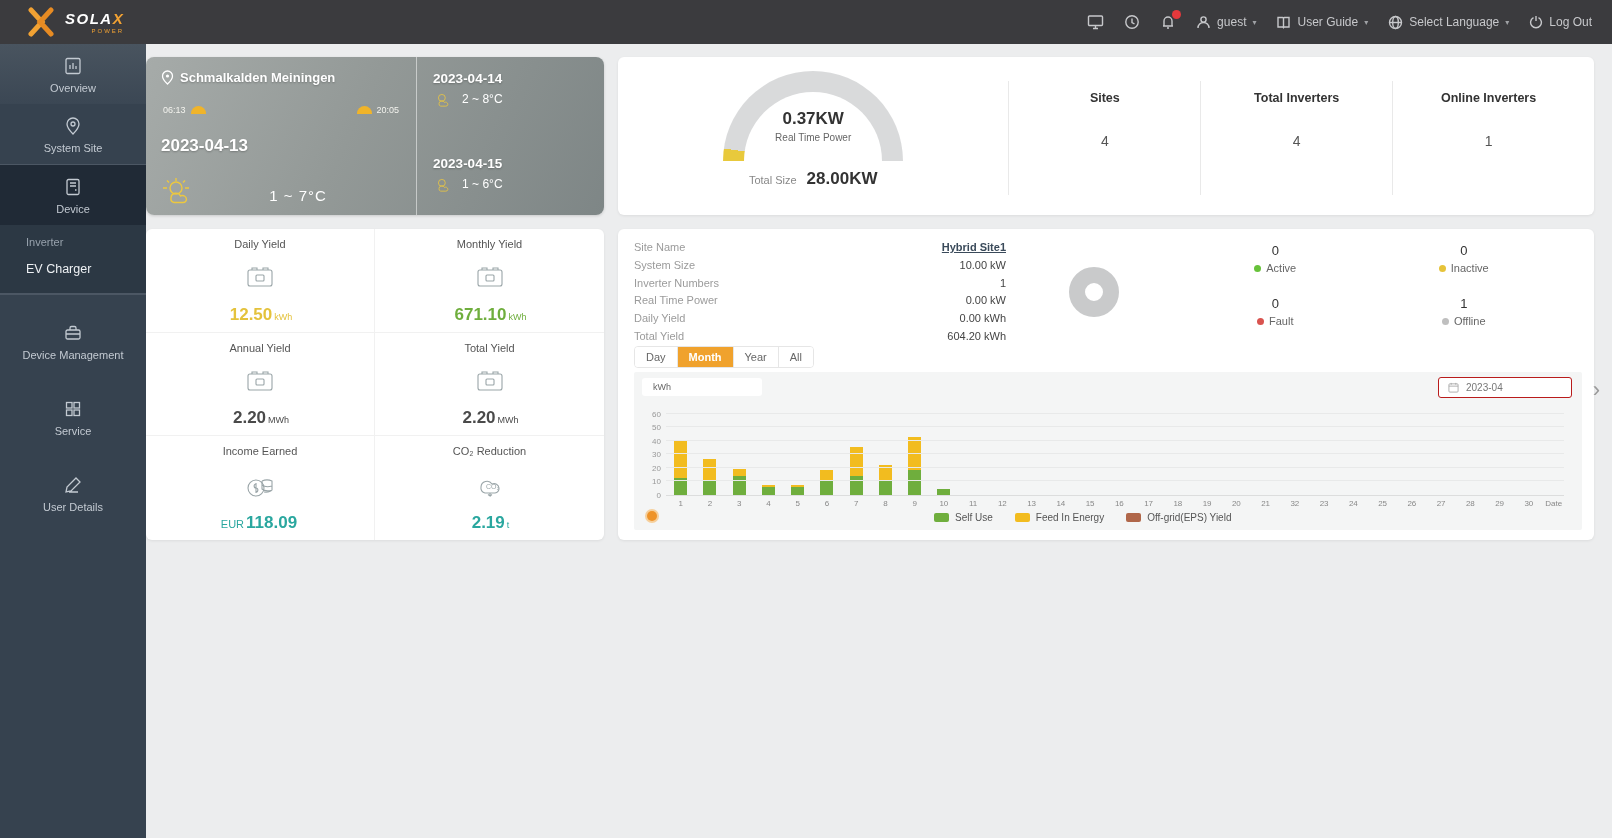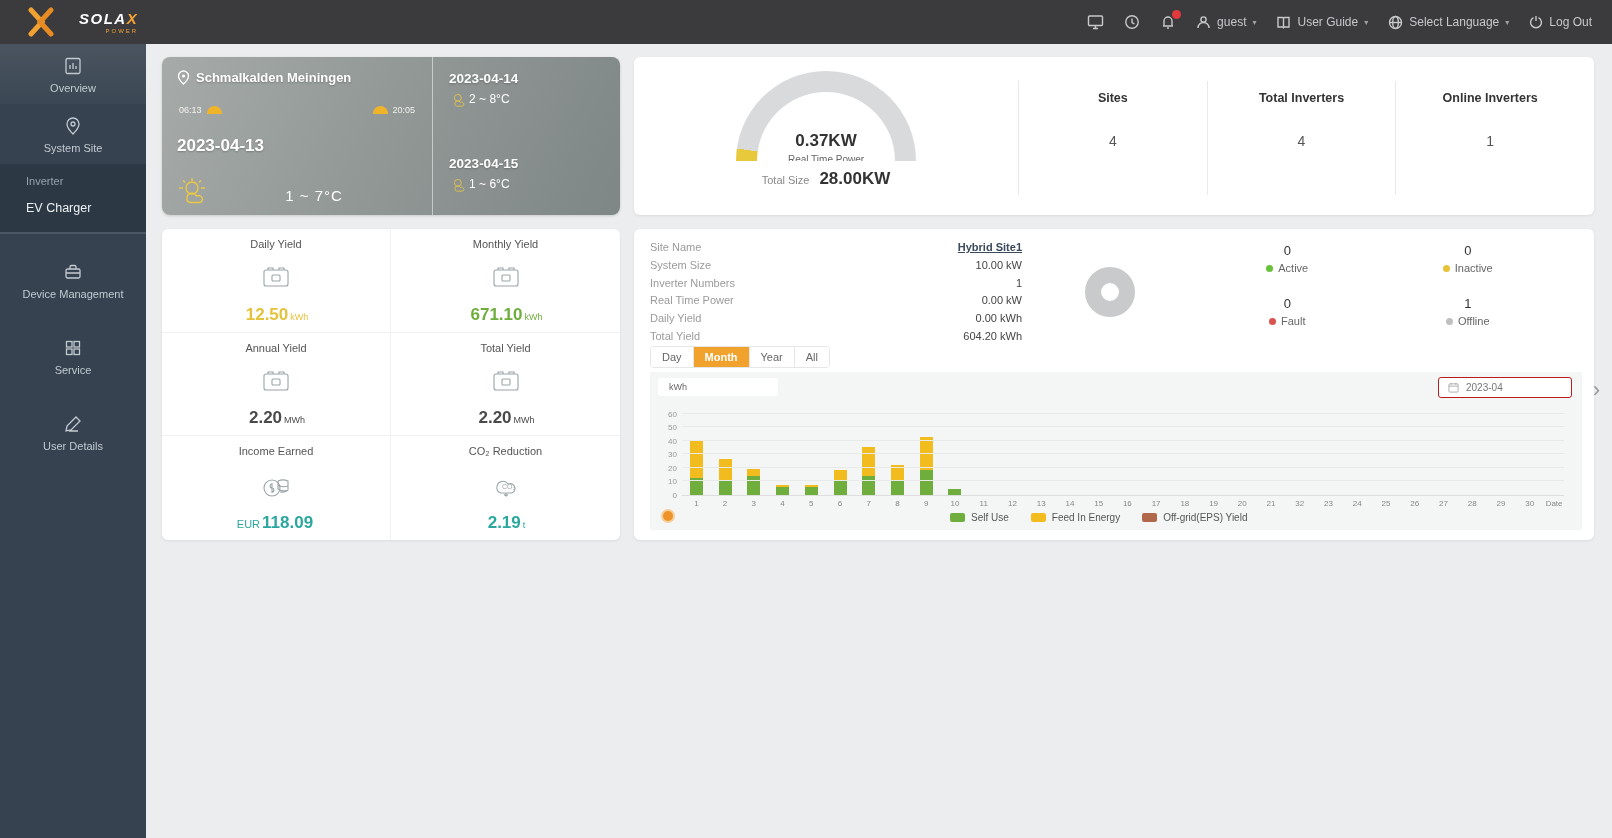--- a/index.html
+++ b/index.html
@@ -2,21 +2,21 @@
 <html><head>
 <meta charset="utf-8">
 <style>
   * { margin:0; padding:0; box-sizing:border-box; }
   html,body { width:1612px; height:838px; overflow:hidden; background:#ecedee;
     font-family:"Liberation Sans", sans-serif; }
 
   
   .topbar { position:fixed; top:0; left:0; width:1612px; height:44px; background:#3b3b3e;
     display:flex; align-items:center; justify-content:space-between; padding:0 20px 0 26px; z-index:30; }
-  .brand { display:flex; align-items:center; gap:23px; }
+  .brand { display:flex; align-items:center; gap:9px; }
   .brand-mark { width:30px; height:30px; }
   .brand-words { display:flex; flex-direction:column; line-height:1; }
   .brand-top { color:#fff; font-weight:bold; font-style:italic; font-size:15px; letter-spacing:1.5px; }
   .brand-top .bx { color:#f2a233; }
   .brand-sub { color:#f2a233; font-size:6px; letter-spacing:2px; margin-top:2px; align-self:flex-end; }
   .tb-right { display:flex; align-items:center; gap:20px; color:#c7c8cb; font-size:12px; }
   .tb-iconbtn { position:relative; display:flex; align-items:center; cursor:pointer; }
   .tb-item { display:flex; align-items:center; gap:6px; cursor:pointer; white-space:nowrap; }
   .caret { font-size:8px; color:#9fa1a5; }
   .badge { position:absolute; top:-4px; right:-5px; width:9px; height:9px; border-radius:50%; background:#e4393c; }
@@ -28,51 +28,51 @@
   .side-item { padding:12px 4px 10px; text-align:center; cursor:pointer; }
   .side-item svg { display:block; margin:0 auto 6px; stroke:#c3cad2; fill:none; stroke-width:1.3; }
   .side-item.lighter { background:linear-gradient(#49545f,#3b4754); }
   .side-item.active { background:#202a36; border-top:1px solid #4c5764; }
   .submenu { background:#2c3844; border-bottom:2px solid #4c5764; padding:4px 0 10px; }
   .submenu-item { text-align:left; padding:7px 0 7px 26px; font-size:11px; color:#98a2ad; cursor:pointer; }
   .submenu-item.bright { color:#eef1f4; font-size:12.5px; }
   .side-item.spaced { margin-top:16px; }
 
   
-  .main { position:absolute; top:44px; left:146px; width:1466px; bottom:0; padding:13px 18px 0 16px; }
+  .main { position:absolute; top:44px; left:146px; width:1466px; bottom:0; padding:13px 18px 0 0; }
   .cols { display:flex; gap:14px; }
   .col-left { width:458px; flex:none; display:flex; flex-direction:column; gap:14px; }
   .col-right { flex:1; display:flex; flex-direction:column; gap:14px; min-width:0; }
   .card { background:#fff; border-radius:6px; box-shadow:0 1px 3px rgba(0,0,0,.07); }
 
   
   .weather { height:158px; border-radius:8px; overflow:hidden; color:#fff; display:flex;
     background:linear-gradient(115deg,#a6aba9 0%,#939997 45%,#7e8686 100%); box-shadow:0 1px 3px rgba(0,0,0,.15); }
   .wx-left { flex:1.55; padding:13px 15px 11px; display:flex; flex-direction:column; justify-content:space-between; }
   .wx-loc { display:flex; align-items:center; gap:6px; font-size:13px; font-weight:bold; text-shadow:0 1px 2px rgba(0,0,0,.25); }
   .sun-row { display:flex; justify-content:space-between; align-items:center; font-size:9px; color:#f3f3ee; padding:0 2px; }
   .sun-edge { display:flex; align-items:center; gap:5px; }
   .half-sun { width:15px; height:8px; background:#f0b42a; border-radius:15px 15px 0 0; }
   .wx-date { font-size:17px; font-weight:bold; text-shadow:0 1px 2px rgba(0,0,0,.25); }
   .wx-bottom { display:flex; align-items:flex-end; }
   .wx-temp { flex:1; text-align:center; font-size:15px; letter-spacing:1px; }
   .wx-right { flex:1; border-left:1px solid rgba(255,255,255,.5); padding:14px 16px;
     display:flex; flex-direction:column; justify-content:space-between; }
   .fc-date { font-size:13.5px; font-weight:bold; text-shadow:0 1px 2px rgba(0,0,0,.25); }
-  .fc-temp { display:flex; align-items:center; gap:0; font-size:12px; margin:5px 0 9px; }
+  .fc-temp { display:flex; align-items:center; gap:9px; font-size:12px; margin:5px 0 9px; }
   .wx-ic { stroke:#edc83f; fill:none; stroke-width:1.4; }
 
   
   .power { height:158px; display:flex; }
   .gauge-block { width:40%; display:flex; flex-direction:column; align-items:center; padding-top:14px; }
   .gauge { position:relative; width:180px; height:90px; overflow:hidden; }
   .gauge-arc { position:absolute; left:0; top:0; width:180px; height:180px; border-radius:50%;
     background:conic-gradient(from 270deg, #e8c93c 0deg 8deg, #d9dadb 8deg 180deg, #fff 180deg 360deg); }
   .gauge-hole { position:absolute; left:21px; top:21px; width:138px; height:138px; border-radius:50%; background:#fff; }
-  .gauge-text { position:absolute; left:0; right:0; top:38px; text-align:center;margin-top:22px; }
+  .gauge-text { position:absolute; left:0; right:0; top:38px; text-align:center; }
   .gauge-val { font-size:17px; color:#333; font-weight:bold; }
   .gauge-lab { font-size:10px; color:#666; margin-top:3px; }
   .total-size { margin-top:8px; display:flex; align-items:baseline; gap:10px; }
   .ts-label { font-size:11px; color:#888; }
   .ts-value { font-size:17px; color:#333; font-weight:bold; }
   .stats { flex:1; display:flex; padding:24px 10px 20px 0; }
   .stat-col { flex:1; border-left:1px solid #e9e9e9; text-align:center; padding-top:10px; }
   .stat-label { font-size:12.5px; font-weight:bold; color:#333; }
   .stat-value { font-size:14px; color:#555; margin-top:28px; }
 
@@ -205,20 +205,27 @@
       </svg>
     <div>Overview</div>
   </div>
   <div class="side-item">
     <svg width="20" height="20" viewBox="0 0 20 20">
         <path d="M10 2 a6 6 0 0 1 6 6 c0 4-6 10-6 10 s-6-6-6-10 a6 6 0 0 1 6-6 z"></path>
         <circle cx="10" cy="8" r="2"></circle>
       </svg>
     <div>System Site</div>
   </div>
+  <div class="side-item active">
+    <svg width="20" height="20" viewBox="0 0 20 20">
+        <rect x="4" y="2.5" width="12" height="15" rx="1.5"></rect>
+        <path d="M7 6 h6 M7 9 h6 M12 13 h1.5"></path>
+      </svg>
+    <div>Device</div>
+  </div>
   <div class="submenu">
     <div class="submenu-item">Inverter</div>
     <div class="submenu-item bright">EV Charger</div>
   </div>
   <div class="side-item spaced">
     <svg width="20" height="20" viewBox="0 0 20 20">
         <rect x="3" y="7" width="14" height="9" rx="1.5"></rect>
         <path d="M7 7 V5 a1.5 1.5 0 0 1 1.5-1.5 h3 A1.5 1.5 0 0 1 13 5 v2 M3 11 h14"></path>
       </svg>
     <div>Device Management</div>

